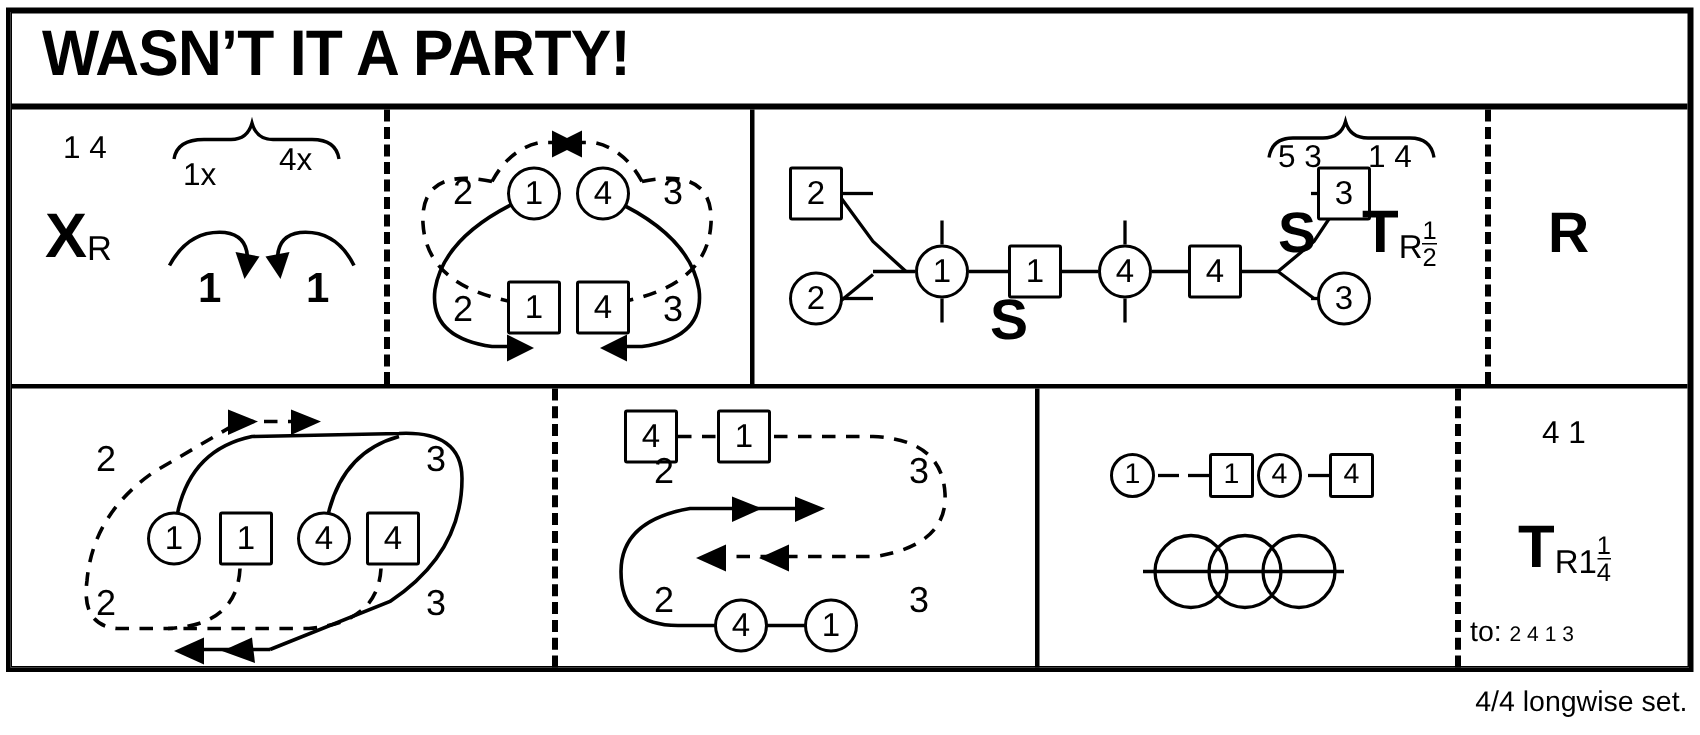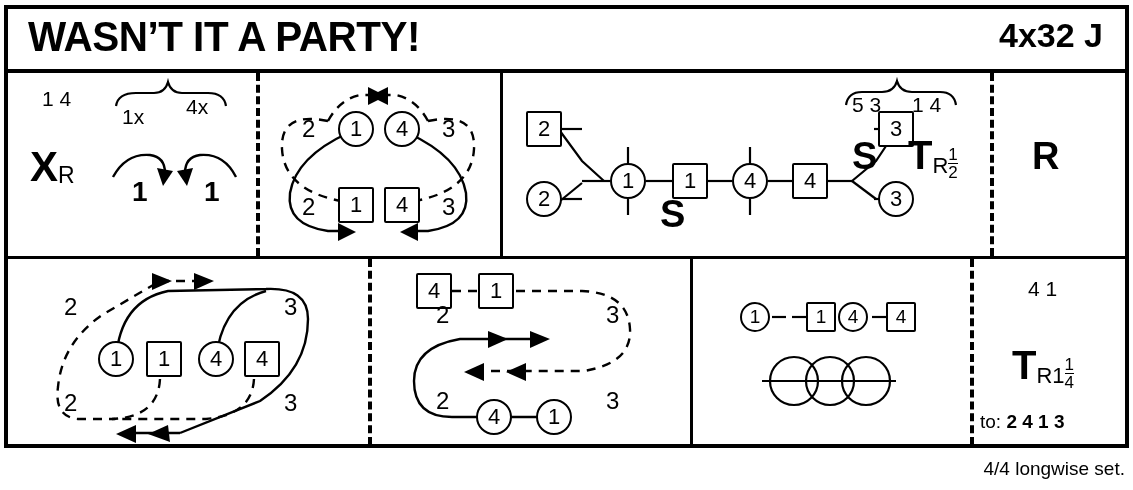--- a/index.html
+++ b/index.html
@@ -212,21 +212,20 @@
 </head>
 <body>
 
 <div id="sheet">
 
   <div class="frame"></div>
   <div class="frame-inner-line"></div>
 
   <div class="header">
     <div class="title">WASN’T IT A PARTY!</div>
-    <div class="meter">4x32 J</div>
   </div>
   <div class="header-rule"></div>
   <div class="mid-rule"></div>
 
   <div class="row row-top">
 
     <div class="divider dashed" style="left:248px;"></div>
     <div class="divider solid" style="left:492px;"></div>
     <div class="divider dashed" style="left:982px;"></div>
 
@@ -236,21 +235,21 @@
       <svg width="248" height="183">
         <path class="thin" d="M 108 33 Q 110 20 128 20 L 146 20 Q 157 20 160 9 Q 163 20 174 20 L 200 20 Q 216 20 218 33"></path>
       </svg>
       <div class="lbl" style="left:114px; top:32px;">
         <span>1x</span>
       </div>
       <div class="lbl" style="left:178px; top:22px;">
         <span>4x</span>
       </div>
 
-      <div class="sym symX" style="left:22px; top:70px;">
+      <div class="sym symX" style="left:22px; top:60px;">
         <span>X</span><span class="sub">R</span>
       </div>
 
       <svg width="248" height="183">
         <path class="stroke" d="M 105 104 Q 118 80 142 82 Q 157 84 157 100"></path>
         <path d="M 149 95 L 165 98 L 155 113 Z" fill="#000"></path>
         <path class="stroke" d="M 228 104 Q 216 80 192 82 Q 177 84 177 100"></path>
         <path d="M 185 95 L 169 98 L 179 113 Z" fill="#000"></path>
       </svg>
       <div class="arrownum" style="left:124px; top:103px;">1</div>
@@ -421,21 +420,21 @@
 
     <div class="cell" style="left:962px; width:155px;">
       <div class="lbl" style="left:58px; top:18px;">4 1</div>
 
       <div class="sym symT" style="left:42px; top:84px;">
         <span>T</span><span class="suffix">R1</span><span class="frac"><span class="num">1</span><span class="den">4</span></span>
       </div>
 
       <div class="tonote" style="left:10px; top:152px;">
         <span>to:</span>
-        <span style="font-size:19px;font-weight:bold;">2 4 1 3</span>
+        <span style="font-size:14px;">2 4 1 3</span>
       </div>
     </div>
 
   </div>
 
   <div class="footer-right">4/4 longwise set.</div>
 
 </div>
 
 </body></html>

